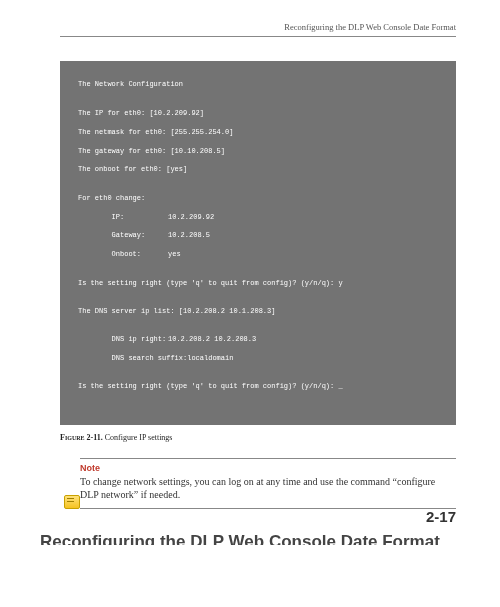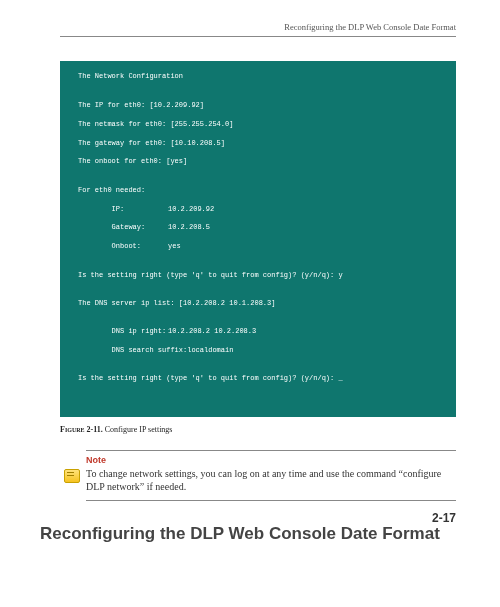--- a/index.html
+++ b/index.html
@@ -22,44 +22,43 @@
     font-size: 8.5px;
     color: #555;
     padding-bottom: 4px;
   }
   .head-rule {
     border: none;
     border-top: 1px solid #888;
     margin: 0 0 24px 0;
   }
   .terminal {
-    background: #0f766e;
+    background: #737373;
     color: #fff;
     font-family: "Courier New", Courier, monospace;
     font-size: 7px;
     line-height: 1.35;
-    padding: 2px 18px 14px 18px;
+    padding: 10px 18px 14px 18px;
     margin: 0 0 8px 0;
     white-space: pre;
     box-sizing: border-box;
   }
   .terminal .row { white-space: pre; }
   .terminal .k-col { display: inline-block; min-width: 90px; }
   .fig-caption {
     font-size: 8px;
     margin: 6px 0 16px 0;
   }
   .fig-caption .label { font-weight: bold; font-variant: small-caps; }
   .note-block {
     margin: 4px 0 22px 4px;
   }
   .note-row {
     display: flex;
-    align-items: center;
-    gap: 6px;
+    align-items: flex-end;
   }
   .note-icon {
     width: 14px;
     height: 12px;
     background: linear-gradient(#ffe27a, #f6c321);
     border: 1px solid #c9a100;
     border-radius: 2px;
     position: relative;
     flex: 0 0 auto;
     margin-top: 1px;
@@ -97,21 +96,21 @@
     font-weight: bold;
     color: #444;
     font-size: 17px;
     line-height: 1.25;
     margin: 14px 0 14px -20px;
   }
   .page-num {
     position: absolute;
     right: 44px;
     bottom: 20px;
-    font-size: 12px;
+    font-size: 15px;
     font-weight: bold;
     font-family: Arial, Helvetica, sans-serif;
     color: #333;
   }
 </style>
 </head>
 <body>
 
 <div class="page">
 
@@ -119,21 +118,21 @@
   <hr class="head-rule">
 
   <div class="terminal">
 <div class="row">The Network Configuration</div>
 <div class="row"></div>
 <div class="row">The IP for eth0: [10.2.209.92]</div>
 <div class="row">The netmask for eth0: [255.255.254.0]</div>
 <div class="row">The gateway for eth0: [10.10.208.5]</div>
 <div class="row">The onboot for eth0: [yes]</div>
 <div class="row"></div>
-<div class="row">For eth0 needed:</div>
+<div class="row">For eth0 change:</div>
 <div class="row"><span class="k-col">        IP:</span><span>10.2.209.92</span></div>
 <div class="row"><span class="k-col">        Gateway:</span><span>10.2.208.5</span></div>
 <div class="row"><span class="k-col">        Onboot:</span><span>yes</span></div>
 <div class="row"></div>
 <div class="row">Is the setting right (type 'q' to quit from config)? (y/n/q): y</div>
 <div class="row"></div>
 <div class="row">The DNS server ip list: [10.2.208.2 10.1.208.3]</div>
 <div class="row"></div>
 <div class="row"><span class="k-col">        DNS ip right:</span><span>10.2.208.2 10.2.208.3</span></div>
 <div class="row"><span class="k-col">        DNS search suffix:</span><span>localdomain</span></div>

